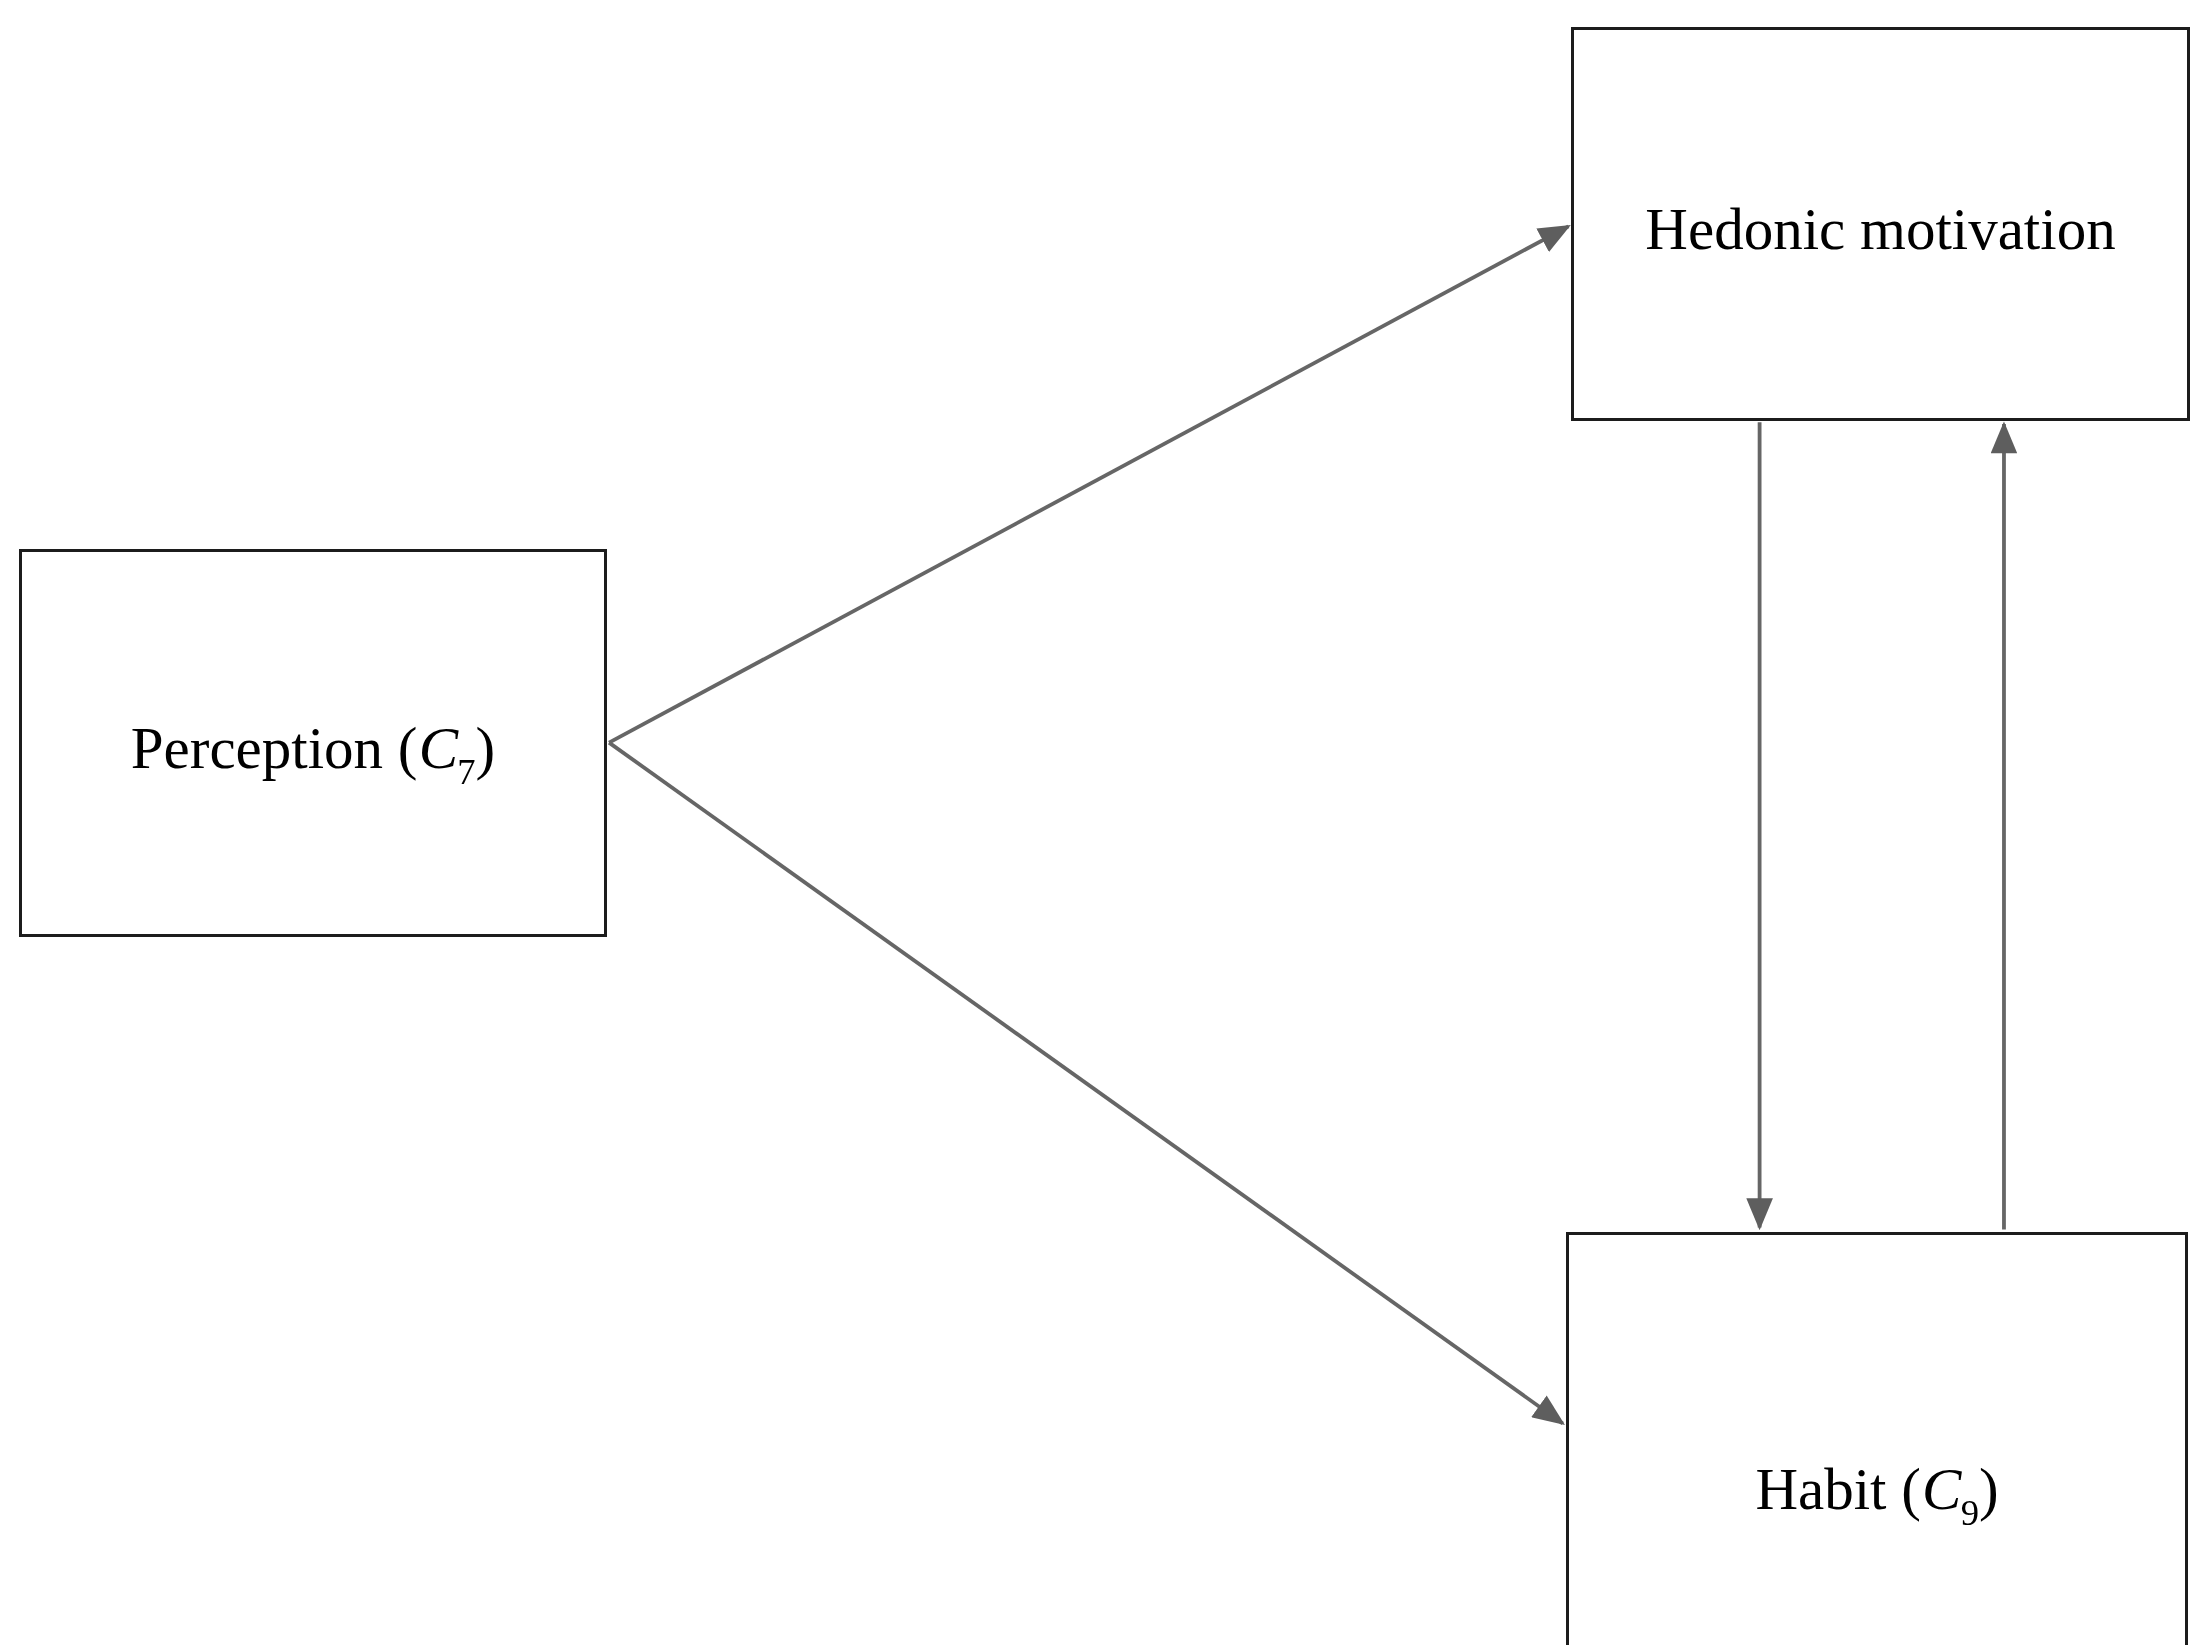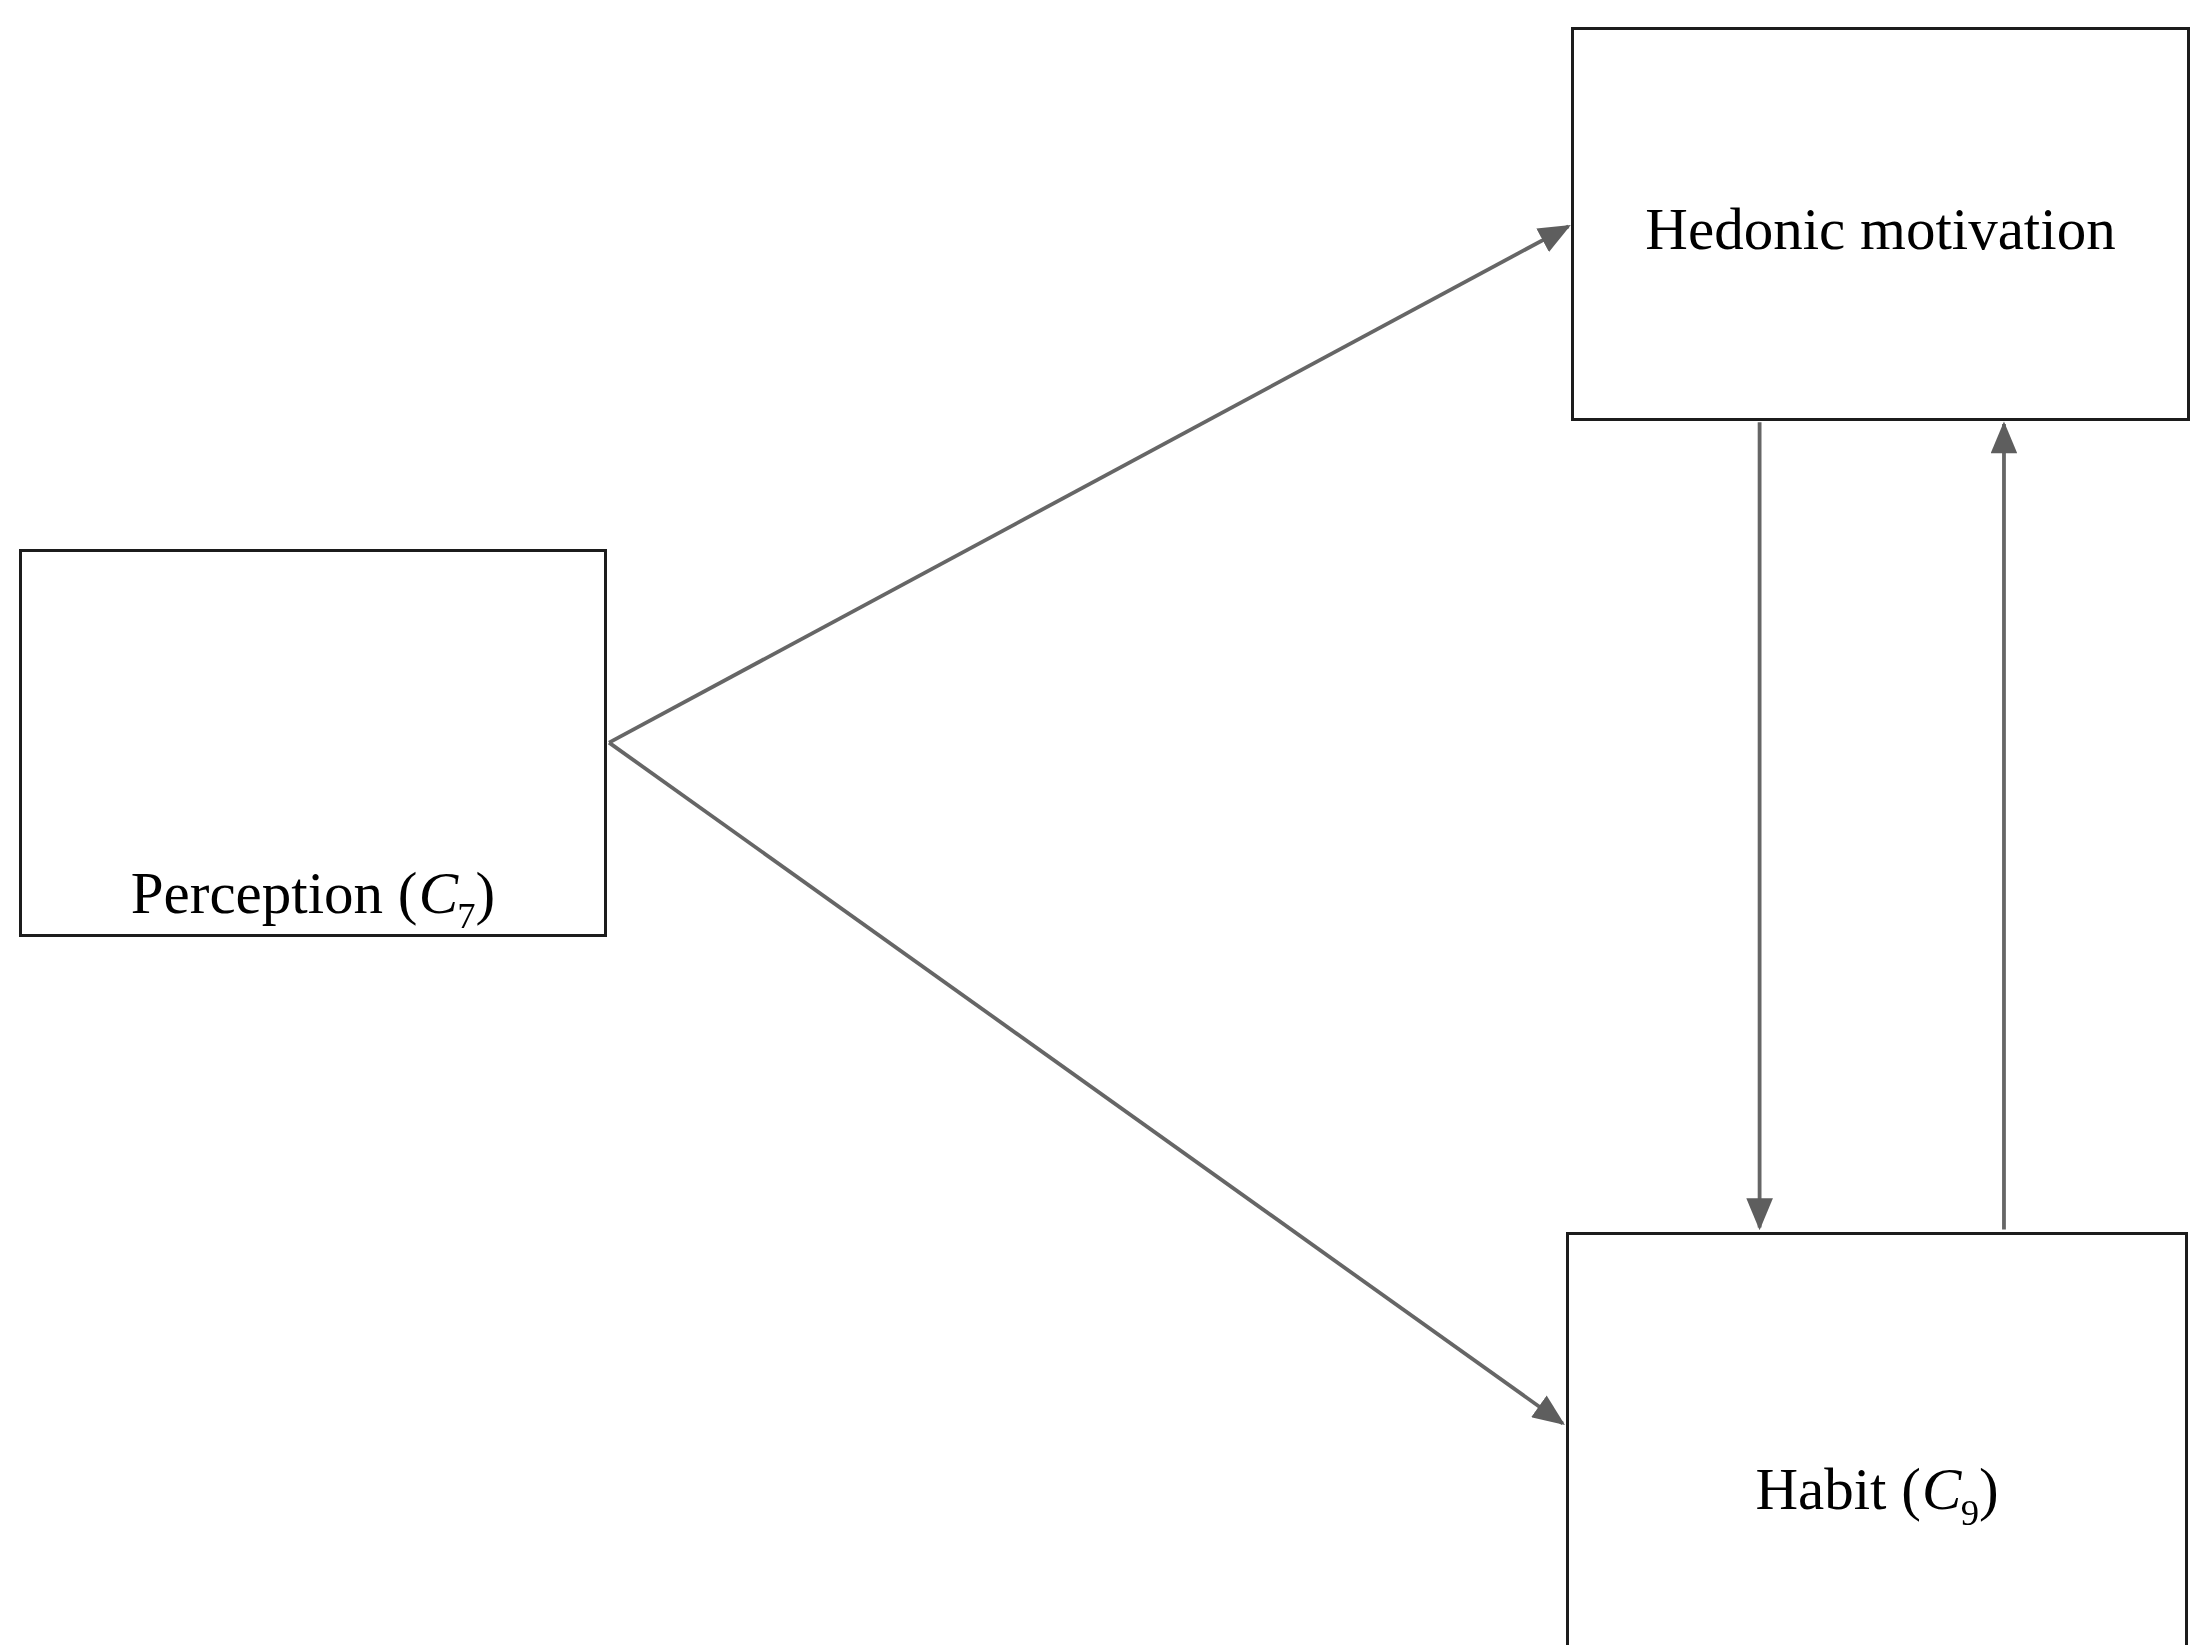--- a/index.html
+++ b/index.html
@@ -29,21 +29,21 @@
     box-sizing: border-box;
     border: 3.8px solid #1c1c1c;
     background: #ffffff;
     display: flex;
     align-items: center;
     justify-content: center;
     text-align: center;
     font-size: 59px;
     line-height: 1.38;
   }
-  .node-perception { left: 19px;   top: 549px;  width: 588px; height: 388px; align-items: flex-end; }
+  .node-perception { left: 19px;   top: 549px;  width: 588px; height: 388px; }
   .node-hedonic    { left: 1571px; top: 27px;   width: 619px; height: 394px; }
   .node-habit      { left: 1566px; top: 1232px; width: 622px; height: 504px; }
   .sym {
     font-style: italic;
     padding-left: 0.02em;
   }
   .subscr {
     font-style: normal;
     font-size: 0.62em;
     position: relative;

